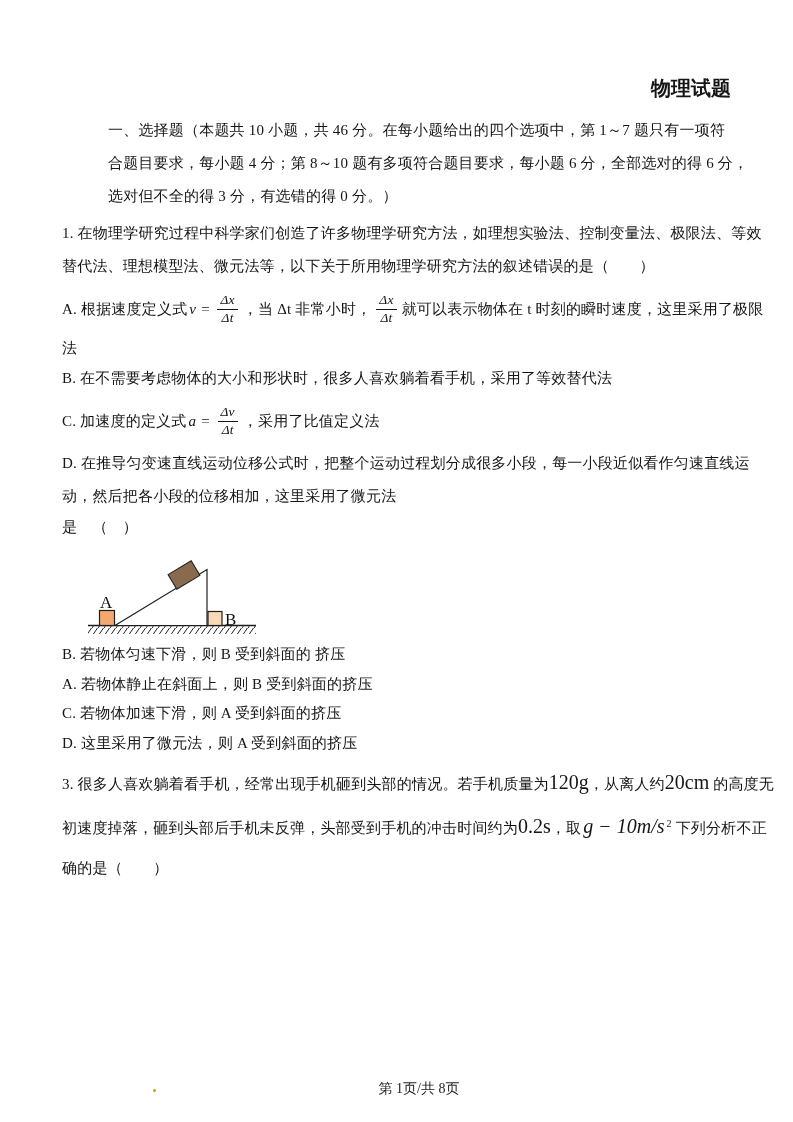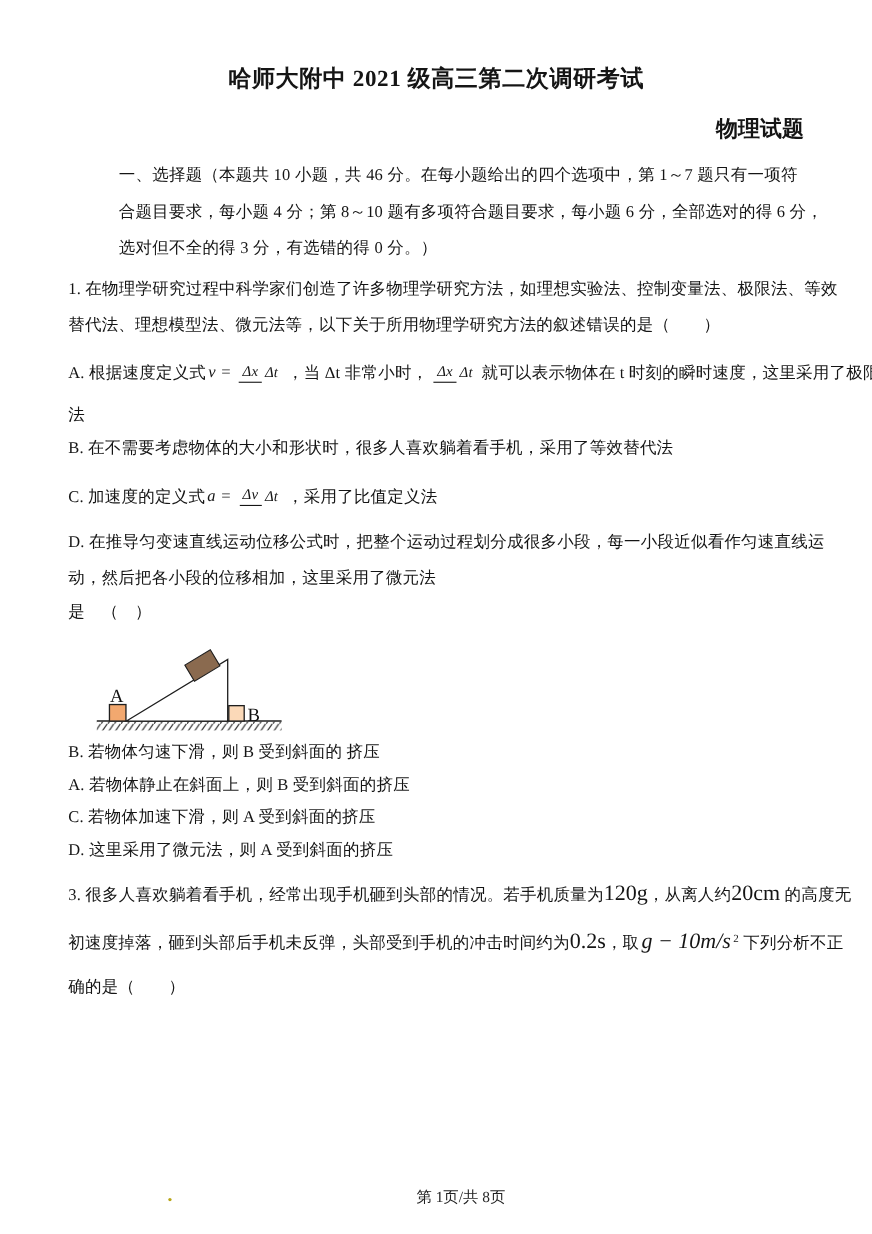--- a/index.html
+++ b/index.html
@@ -10,40 +10,39 @@
   }
   .content{padding:56px 62px 0 62px;}
   .title{font-size:21px;font-weight:bold;text-align:center;line-height:30px;letter-spacing:.5px;}
   .subtitle{font-size:20px;font-weight:bold;text-align:right;line-height:28px;margin-top:18px;}
   .intro{margin-top:12px;}
   .intro .line{font-weight:normal;margin-left:46px;}
   .line{font-size:15px;line-height:33px;white-space:nowrap;letter-spacing:.2px;}
   .line.tight{line-height:29px;}
   .formula-line{display:flex;align-items:center;height:52px;font-size:15px;white-space:nowrap;letter-spacing:.2px;}
   .mvar{font-style:italic;font-family:"Liberation Serif",serif;padding:0 2px;}
-  .frac{display:inline-flex;flex-direction:row;align-items:center;font-style:italic;
+  .frac{display:inline-flex;flex-direction:column;align-items:center;font-style:italic;
         font-size:13.5px;line-height:1.2;margin:0 5px;vertical-align:middle;}
   .frac .num{border-bottom:1.2px solid #151515;padding:0 3px;}
   .frac .den{padding:0 3px;}
   .cont-line{font-size:15px;line-height:27px;}
   .qgap{margin-top:4px;}
   .fig-wrap{margin:6px 0 0 12px;width:210px;height:92px;}
   .q2opts .line{line-height:29.5px;}
   .q3 .line{line-height:40px;}
   .mnum{font-size:20px;letter-spacing:0;}
   sup{font-size:10px;}
   .footer{position:absolute;left:0;right:0;top:1080px;text-align:center;font-size:14px;color:#222;margin-left:45px;}
   .artifact-dot{position:absolute;left:153px;top:1089px;width:3px;height:3px;border-radius:50%;background:#b8a516;}
 </style>
 </head>
 <body>
 
 <div class="content">
 
-  <div class="title">哈师大附中 2021 级高三第二次调研考试</div>
   <div class="subtitle">物理试题</div>
 
   <div class="intro">
     <div class="line">一、选择题（本题共 10 小题，共 46 分。在每小题给出的四个选项中，第 1～7 题只有一项符</div>
     <div class="line">合题目要求，每小题 4 分；第 8～10 题有多项符合题目要求，每小题 6 分，全部选对的得 6 分，</div>
     <div class="line">选对但不全的得 3 分，有选错的得 0 分。）</div>
   </div>
 
   <div class="qgap">
     <div class="line">1. 在物理学研究过程中科学家们创造了许多物理学研究方法，如理想实验法、控制变量法、极限法、等效</div>

